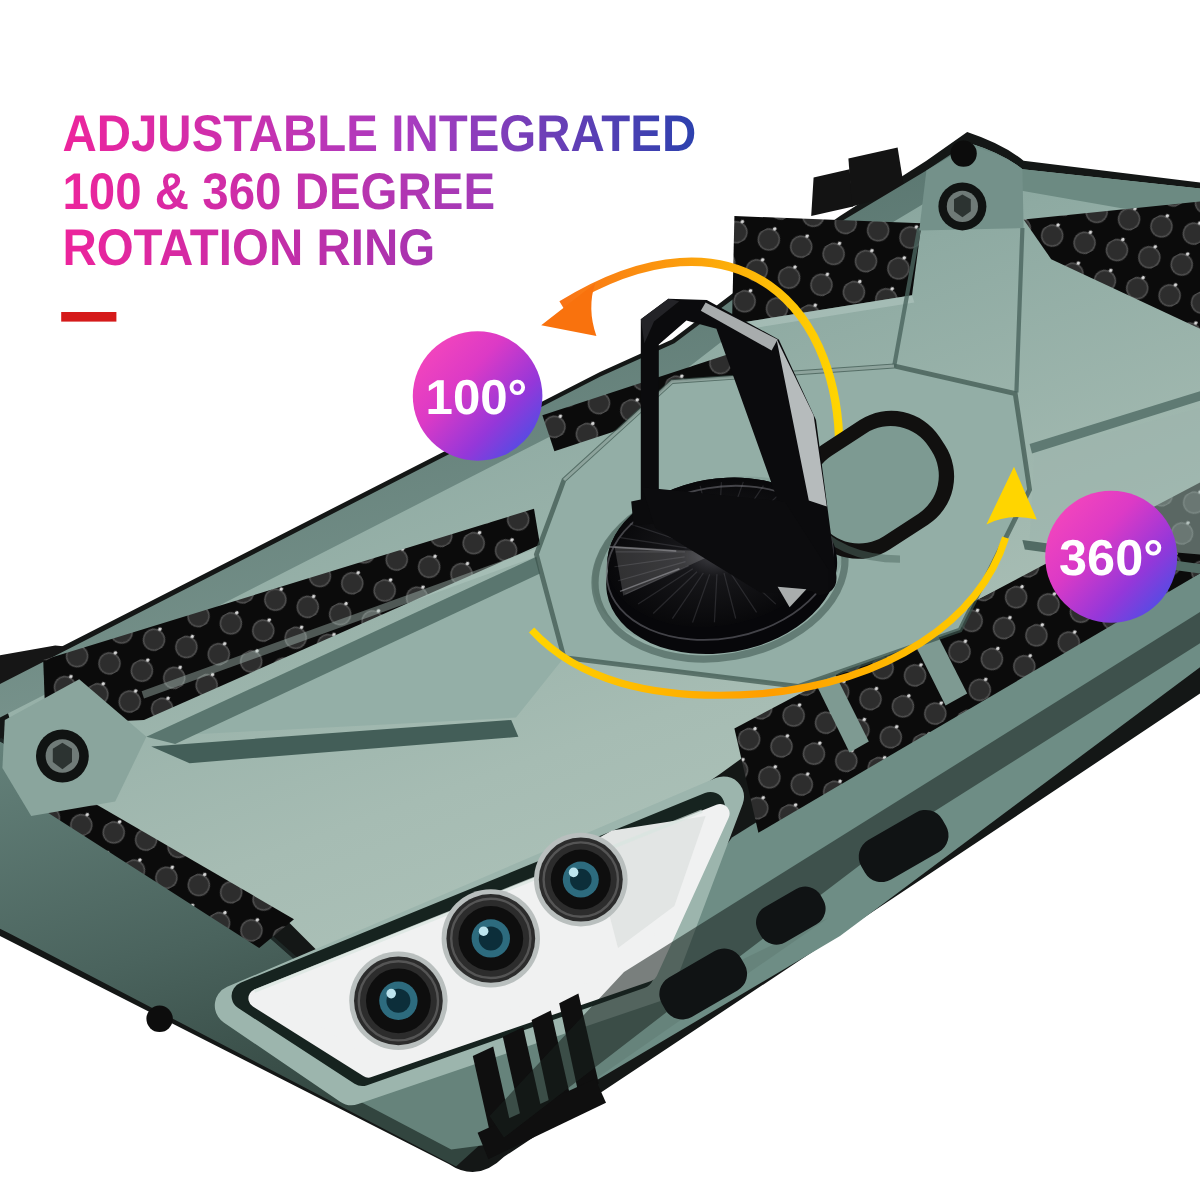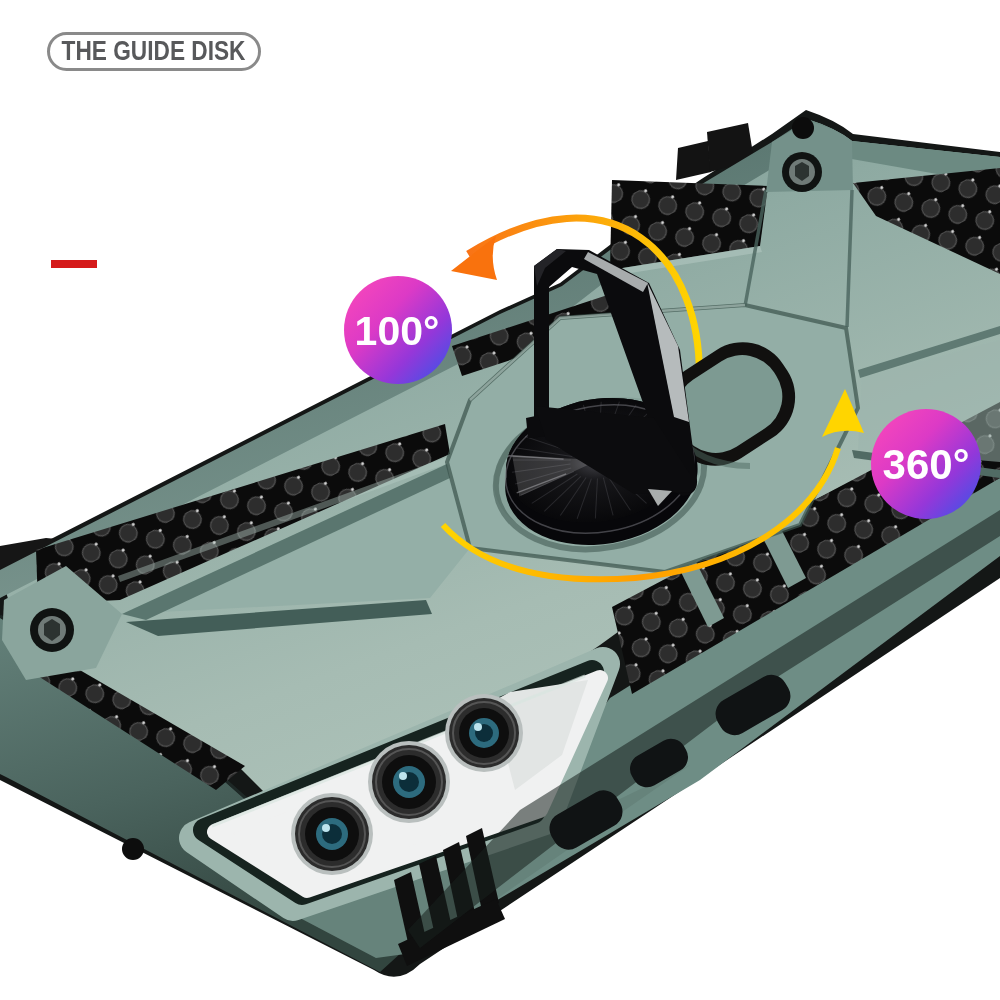--- a/index.html
+++ b/index.html
@@ -248,17 +248,19 @@
 <polygon points="648,489 672,491 658,506" fill="#a9adad"></polygon>
 
 <path d="M845,389 L822,437 Q841,427 864,433 Z" fill="#ffd500"></path>
 
 <circle cx="398" cy="330" r="54" fill="url(#badgeG)"></circle>
 <text x="397" y="345" text-anchor="middle" font-size="41" font-weight="bold" fill="#fff" font-family="Liberation Sans, sans-serif">100°</text>
 <circle cx="926" cy="464" r="55" fill="url(#badgeG)"></circle>
 <text x="926" y="479" text-anchor="middle" font-size="42" font-weight="bold" fill="#fff" font-family="Liberation Sans, sans-serif">360°</text>
 </svg>
 
-<div class="pill">
-      <span>THE GUIDE DISK</span>
-    </div>
+<div class="headline">
+  <div class="l1">ADJUSTABLE INTEGRATED</div>
+  <div class="l2">100 &amp; 360 DEGREE</div>
+  <div class="l3">ROTATION RING</div>
+</div>
 <div class="reddash"></div>
 </div>
 
 </body></html>

